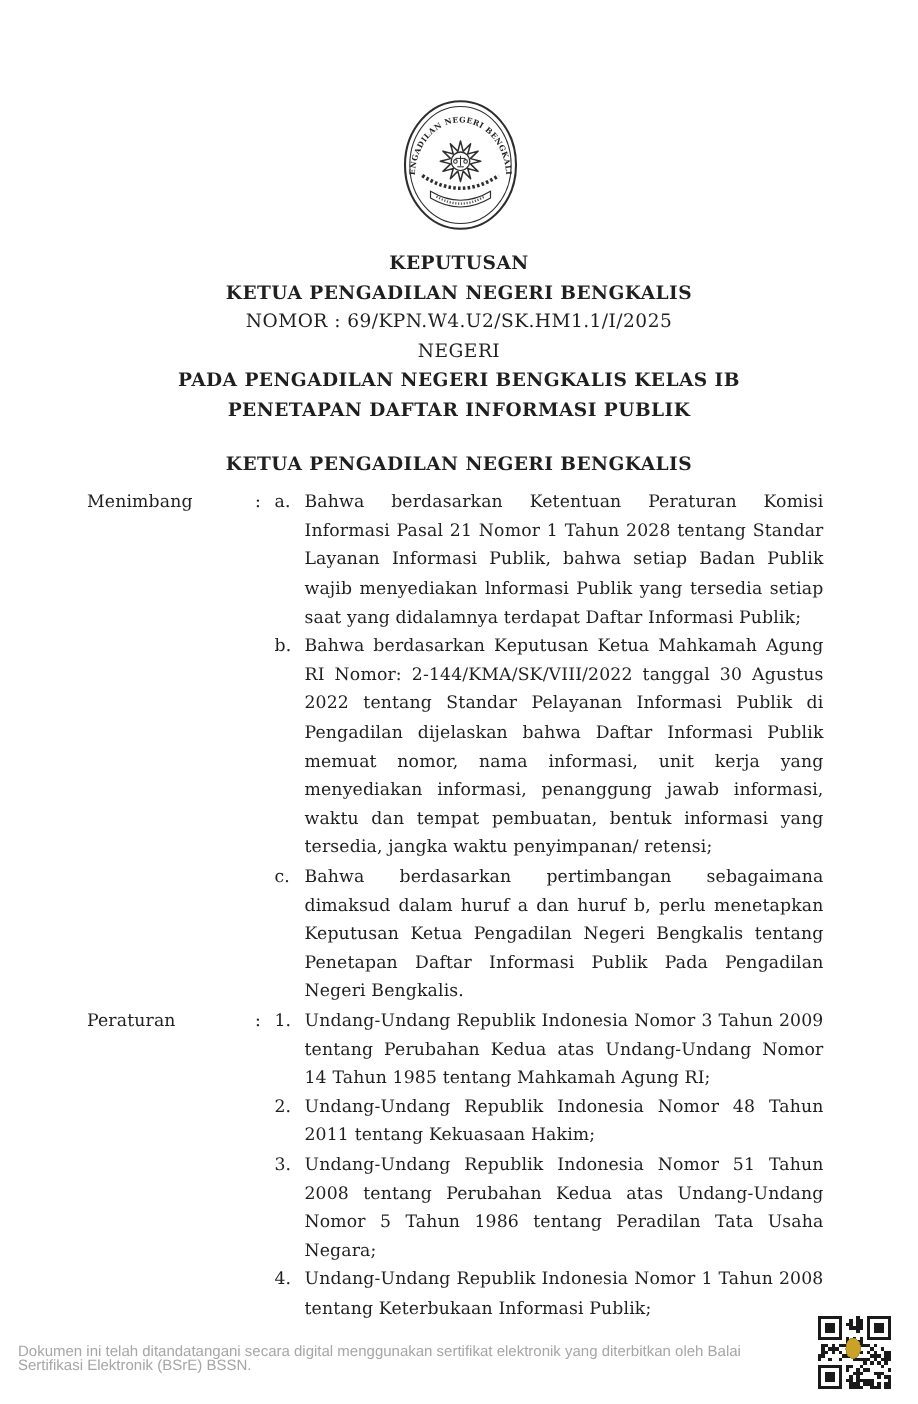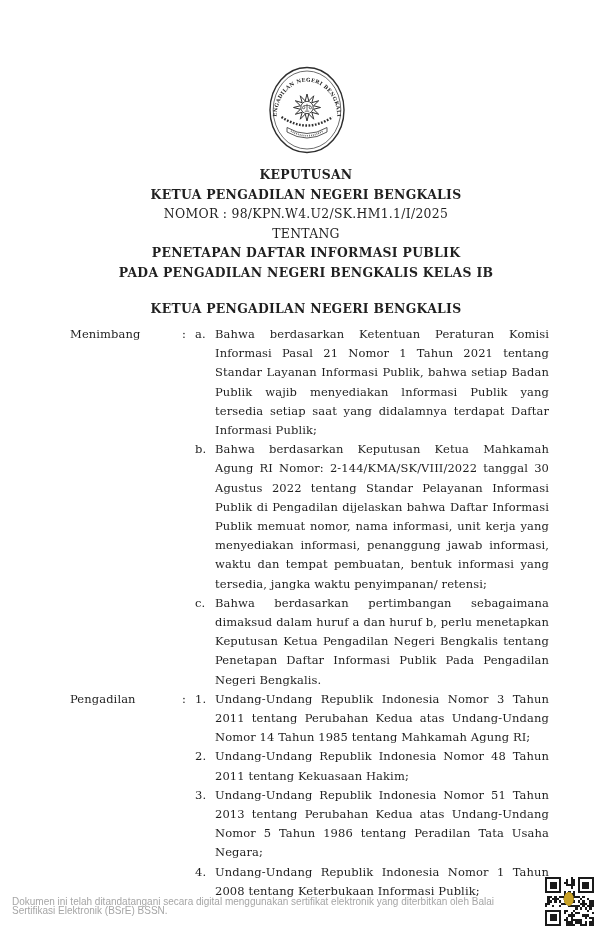--- a/index.html
+++ b/index.html
@@ -31,21 +31,21 @@
     text-align:center;
     font-size:12.4px; line-height:19.2px; font-weight:bold;
     letter-spacing:0.3px;
   }
   .doc-body {
     position:absolute; top:325px; left:58px; right:63px;
     font-size:11.5px; line-height:19.2px;
     letter-spacing:0.1px;
   }
   .row { display:flex; align-items:flex-start; }
-  .row-label { width:112px; flex:none;margin-left:12px; }
+  .row-label { width:112px; flex:none; }
   .row-colon { width:13px; flex:none; }
   .items { flex:1; min-width:0; }
   .item { display:flex; align-items:flex-start; }
   .marker { width:20px; flex:none; }
   .item-text {
     flex:1; min-width:0;
     text-align:justify;
     hyphens:none;
   }
   .footer-note {
@@ -89,64 +89,64 @@
 
     <path d="M 13.5 51 Q 39 68 64.5 51" fill="none" stroke="#2e2e2e" stroke-width="2.4" stroke-dasharray="1.7 1.5"></path>
 
     <path d="M 19 61.5 Q 39 73.5 59 61.5 L 59 66 Q 39 78 19 66 Z" fill="#ffffff" stroke="#2e2e2e" stroke-width="0.8"></path>
     <path d="M 23 65 Q 39 74.5 55 65" fill="none" stroke="#555555" stroke-width="1.6" stroke-dasharray="0.8 1.1"></path>
   </svg>
 
   <div class="heading">
     <div class="h-line bold">KEPUTUSAN</div>
     <div class="h-line bold">KETUA PENGADILAN NEGERI BENGKALIS</div>
-    <div class="h-line">NOMOR : 98/KPN.W4.U2/SK.HM1.1/I/2025</div>
-    <div class="h-line">TENTANG</div>
+    <div class="h-line">NOMOR : 69/KPN.W4.U2/SK.HM1.1/I/2025</div>
+    <div class="h-line">NEGERI</div>
+    <div class="h-line bold">PADA PENGADILAN NEGERI BENGKALIS KELAS IB</div>
     <div class="h-line bold">PENETAPAN DAFTAR INFORMASI PUBLIK</div>
-    <div class="h-line bold">PADA PENGADILAN NEGERI BENGKALIS KELAS IB</div>
   </div>
 
   <div class="section-header">KETUA PENGADILAN NEGERI BENGKALIS</div>
 
   <div class="doc-body">
 
     <div class="row">
       <div class="row-label">Menimbang</div>
       <div class="row-colon">:</div>
       <div class="items">
         <div class="item">
           <div class="marker">a.</div>
-          <div class="item-text">Bahwa berdasarkan Ketentuan Peraturan Komisi Informasi Pasal 21 Nomor 1 Tahun 2021 tentang Standar Layanan Informasi Publik, bahwa setiap Badan Publik wajib menyediakan lnformasi Publik yang tersedia setiap saat yang didalamnya terdapat Daftar Informasi Publik;</div>
+          <div class="item-text">Bahwa berdasarkan Ketentuan Peraturan Komisi Informasi Pasal 21 Nomor 1 Tahun 2028 tentang Standar Layanan Informasi Publik, bahwa setiap Badan Publik wajib menyediakan lnformasi Publik yang tersedia setiap saat yang didalamnya terdapat Daftar Informasi Publik;</div>
         </div>
         <div class="item">
           <div class="marker">b.</div>
           <div class="item-text">Bahwa berdasarkan Keputusan Ketua Mahkamah Agung RI Nomor: 2-144/KMA/SK/VIII/2022 tanggal 30 Agustus 2022 tentang Standar Pelayanan Informasi Publik di Pengadilan dijelaskan bahwa Daftar Informasi Publik memuat nomor, nama informasi, unit kerja yang menyediakan informasi, penanggung jawab informasi, waktu dan tempat pembuatan, bentuk informasi yang tersedia, jangka waktu penyimpanan/ retensi;</div>
         </div>
         <div class="item">
           <div class="marker">c.</div>
           <div class="item-text">Bahwa berdasarkan pertimbangan sebagaimana dimaksud dalam huruf a dan huruf b, perlu menetapkan Keputusan Ketua Pengadilan Negeri Bengkalis tentang Penetapan Daftar Informasi Publik Pada Pengadilan Negeri Bengkalis.</div>
         </div>
       </div>
     </div>
 
     <div class="row">
-      <div class="row-label">Pengadilan</div>
+      <div class="row-label">Peraturan</div>
       <div class="row-colon">:</div>
       <div class="items">
         <div class="item">
           <div class="marker">1.</div>
-          <div class="item-text">Undang-Undang Republik Indonesia Nomor 3 Tahun 2011 tentang Perubahan Kedua atas Undang-Undang Nomor 14 Tahun 1985 tentang Mahkamah Agung RI;</div>
+          <div class="item-text">Undang-Undang Republik Indonesia Nomor 3 Tahun 2009 tentang Perubahan Kedua atas Undang-Undang Nomor 14 Tahun 1985 tentang Mahkamah Agung RI;</div>
         </div>
         <div class="item">
           <div class="marker">2.</div>
           <div class="item-text">Undang-Undang Republik Indonesia Nomor 48 Tahun 2011 tentang Kekuasaan Hakim;</div>
         </div>
         <div class="item">
           <div class="marker">3.</div>
-          <div class="item-text">Undang-Undang Republik Indonesia Nomor 51 Tahun 2013 tentang Perubahan Kedua atas Undang-Undang Nomor 5 Tahun 1986 tentang Peradilan Tata Usaha Negara;</div>
+          <div class="item-text">Undang-Undang Republik Indonesia Nomor 51 Tahun 2008 tentang Perubahan Kedua atas Undang-Undang Nomor 5 Tahun 1986 tentang Peradilan Tata Usaha Negara;</div>
         </div>
         <div class="item">
           <div class="marker">4.</div>
           <div class="item-text">Undang-Undang Republik Indonesia Nomor 1 Tahun 2008 tentang Keterbukaan Informasi Publik;</div>
         </div>
       </div>
     </div>
 
   </div>
 

